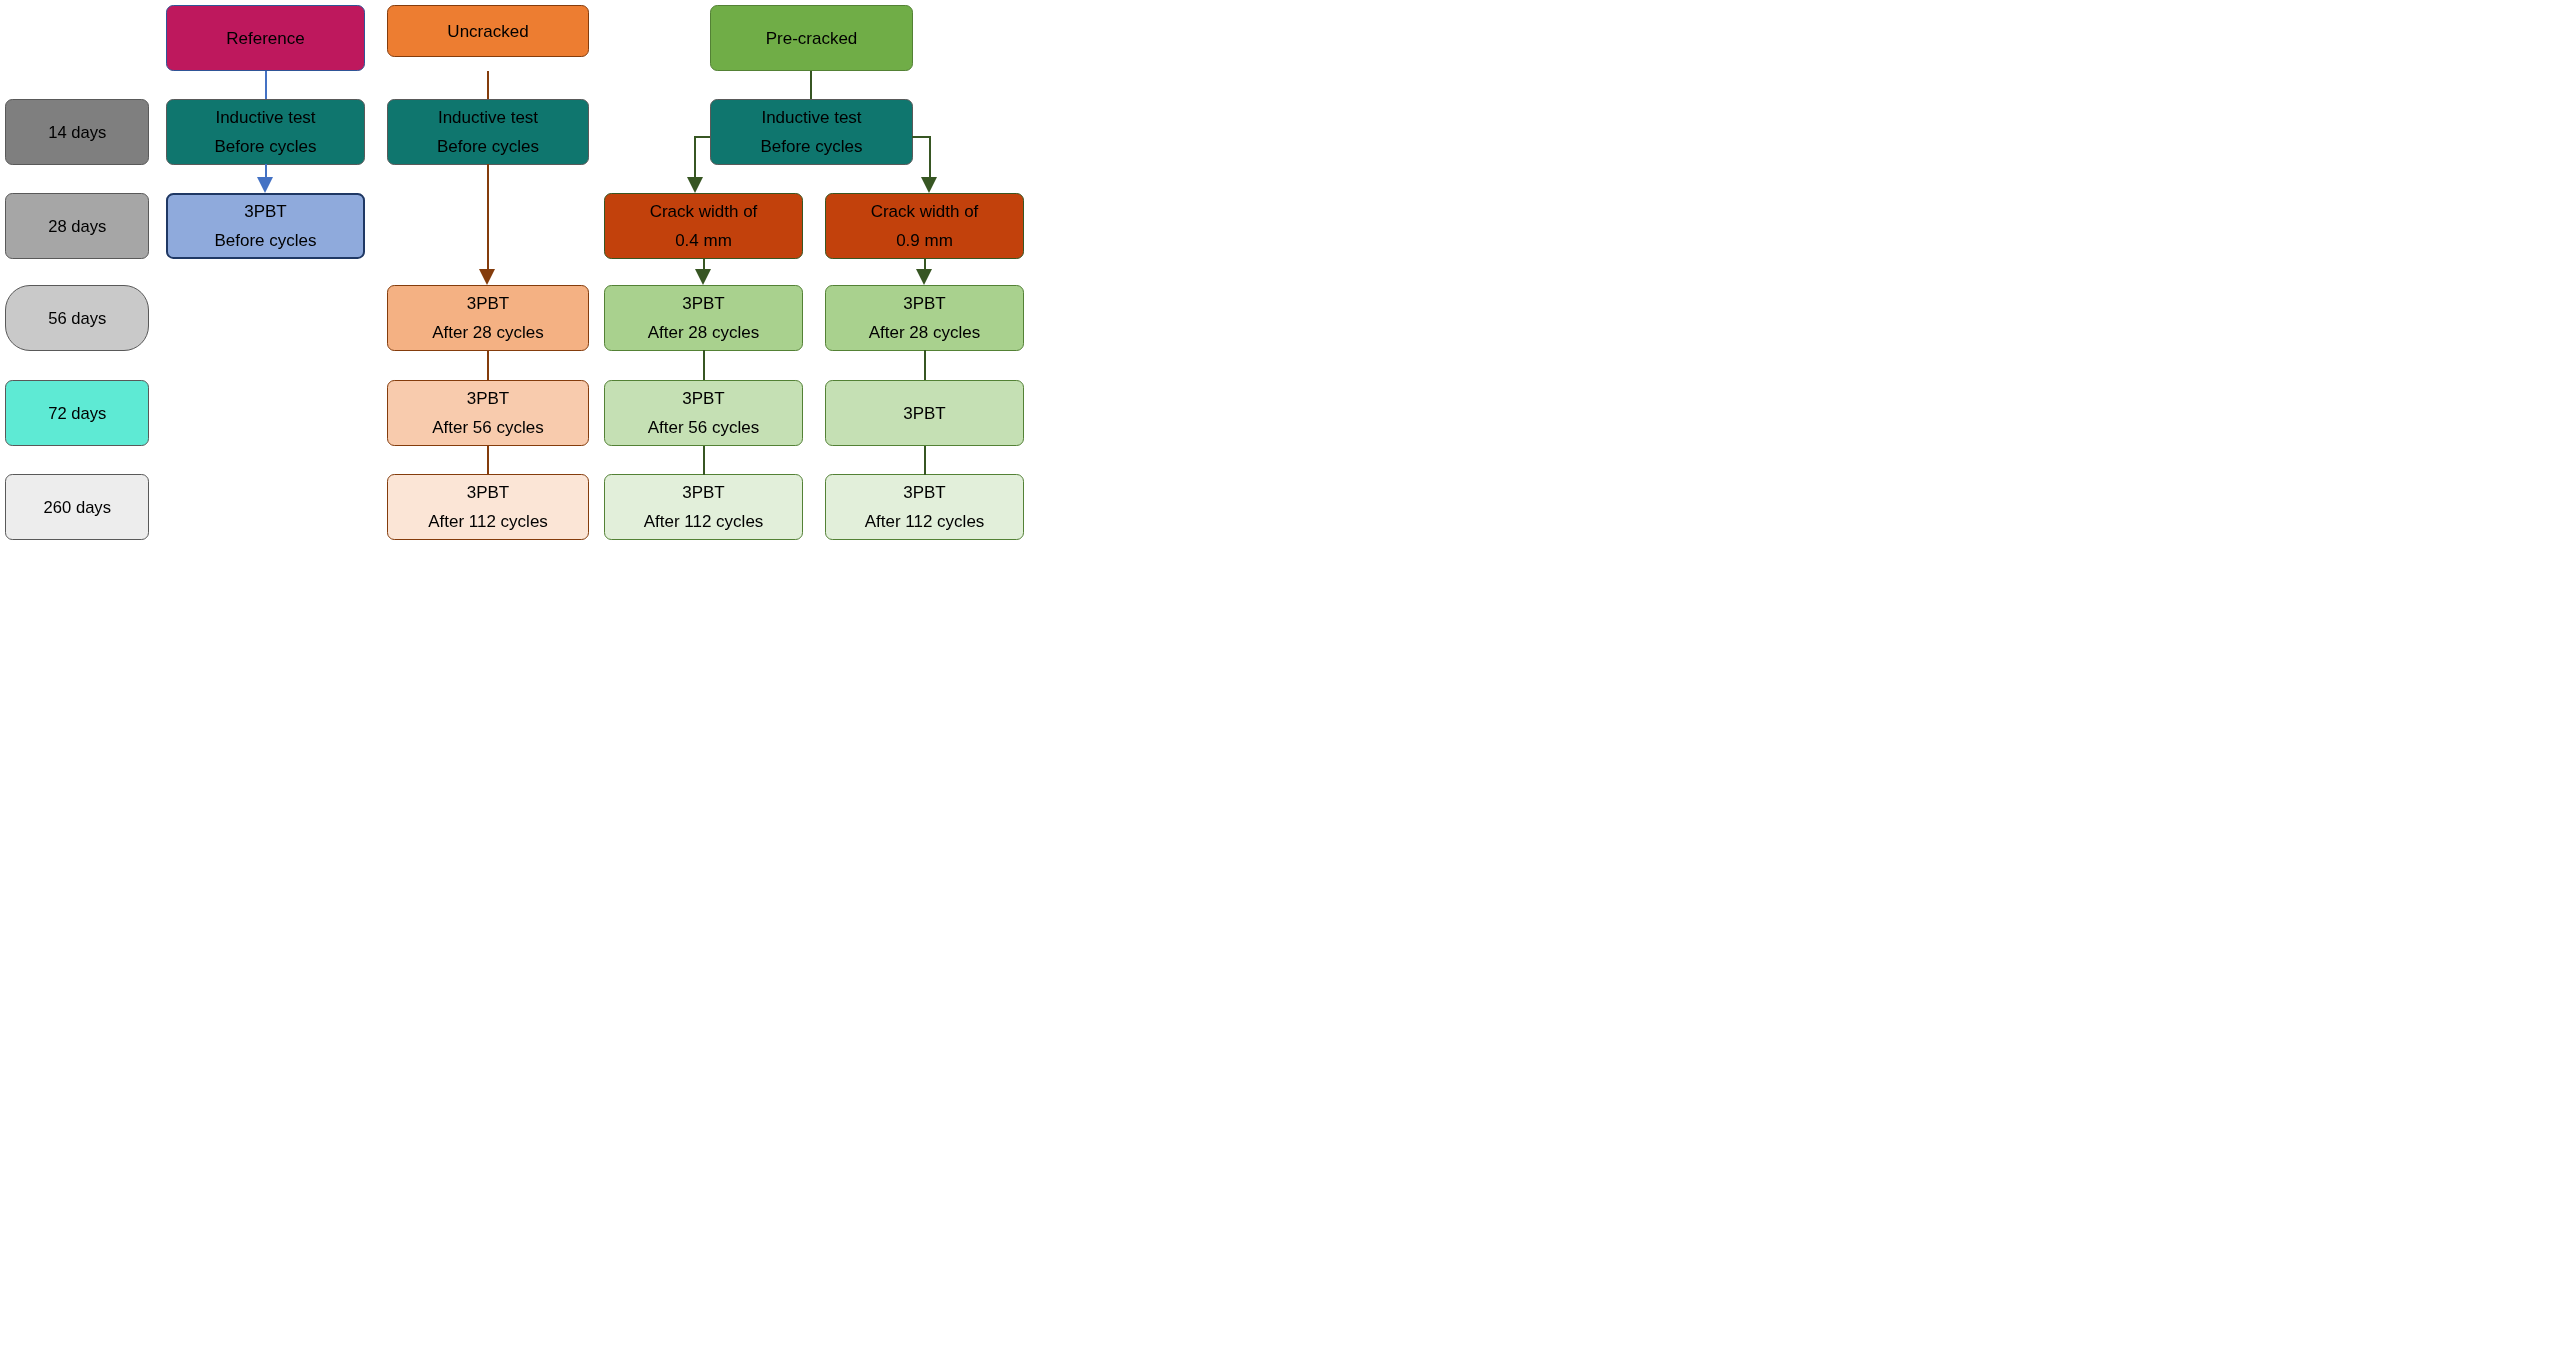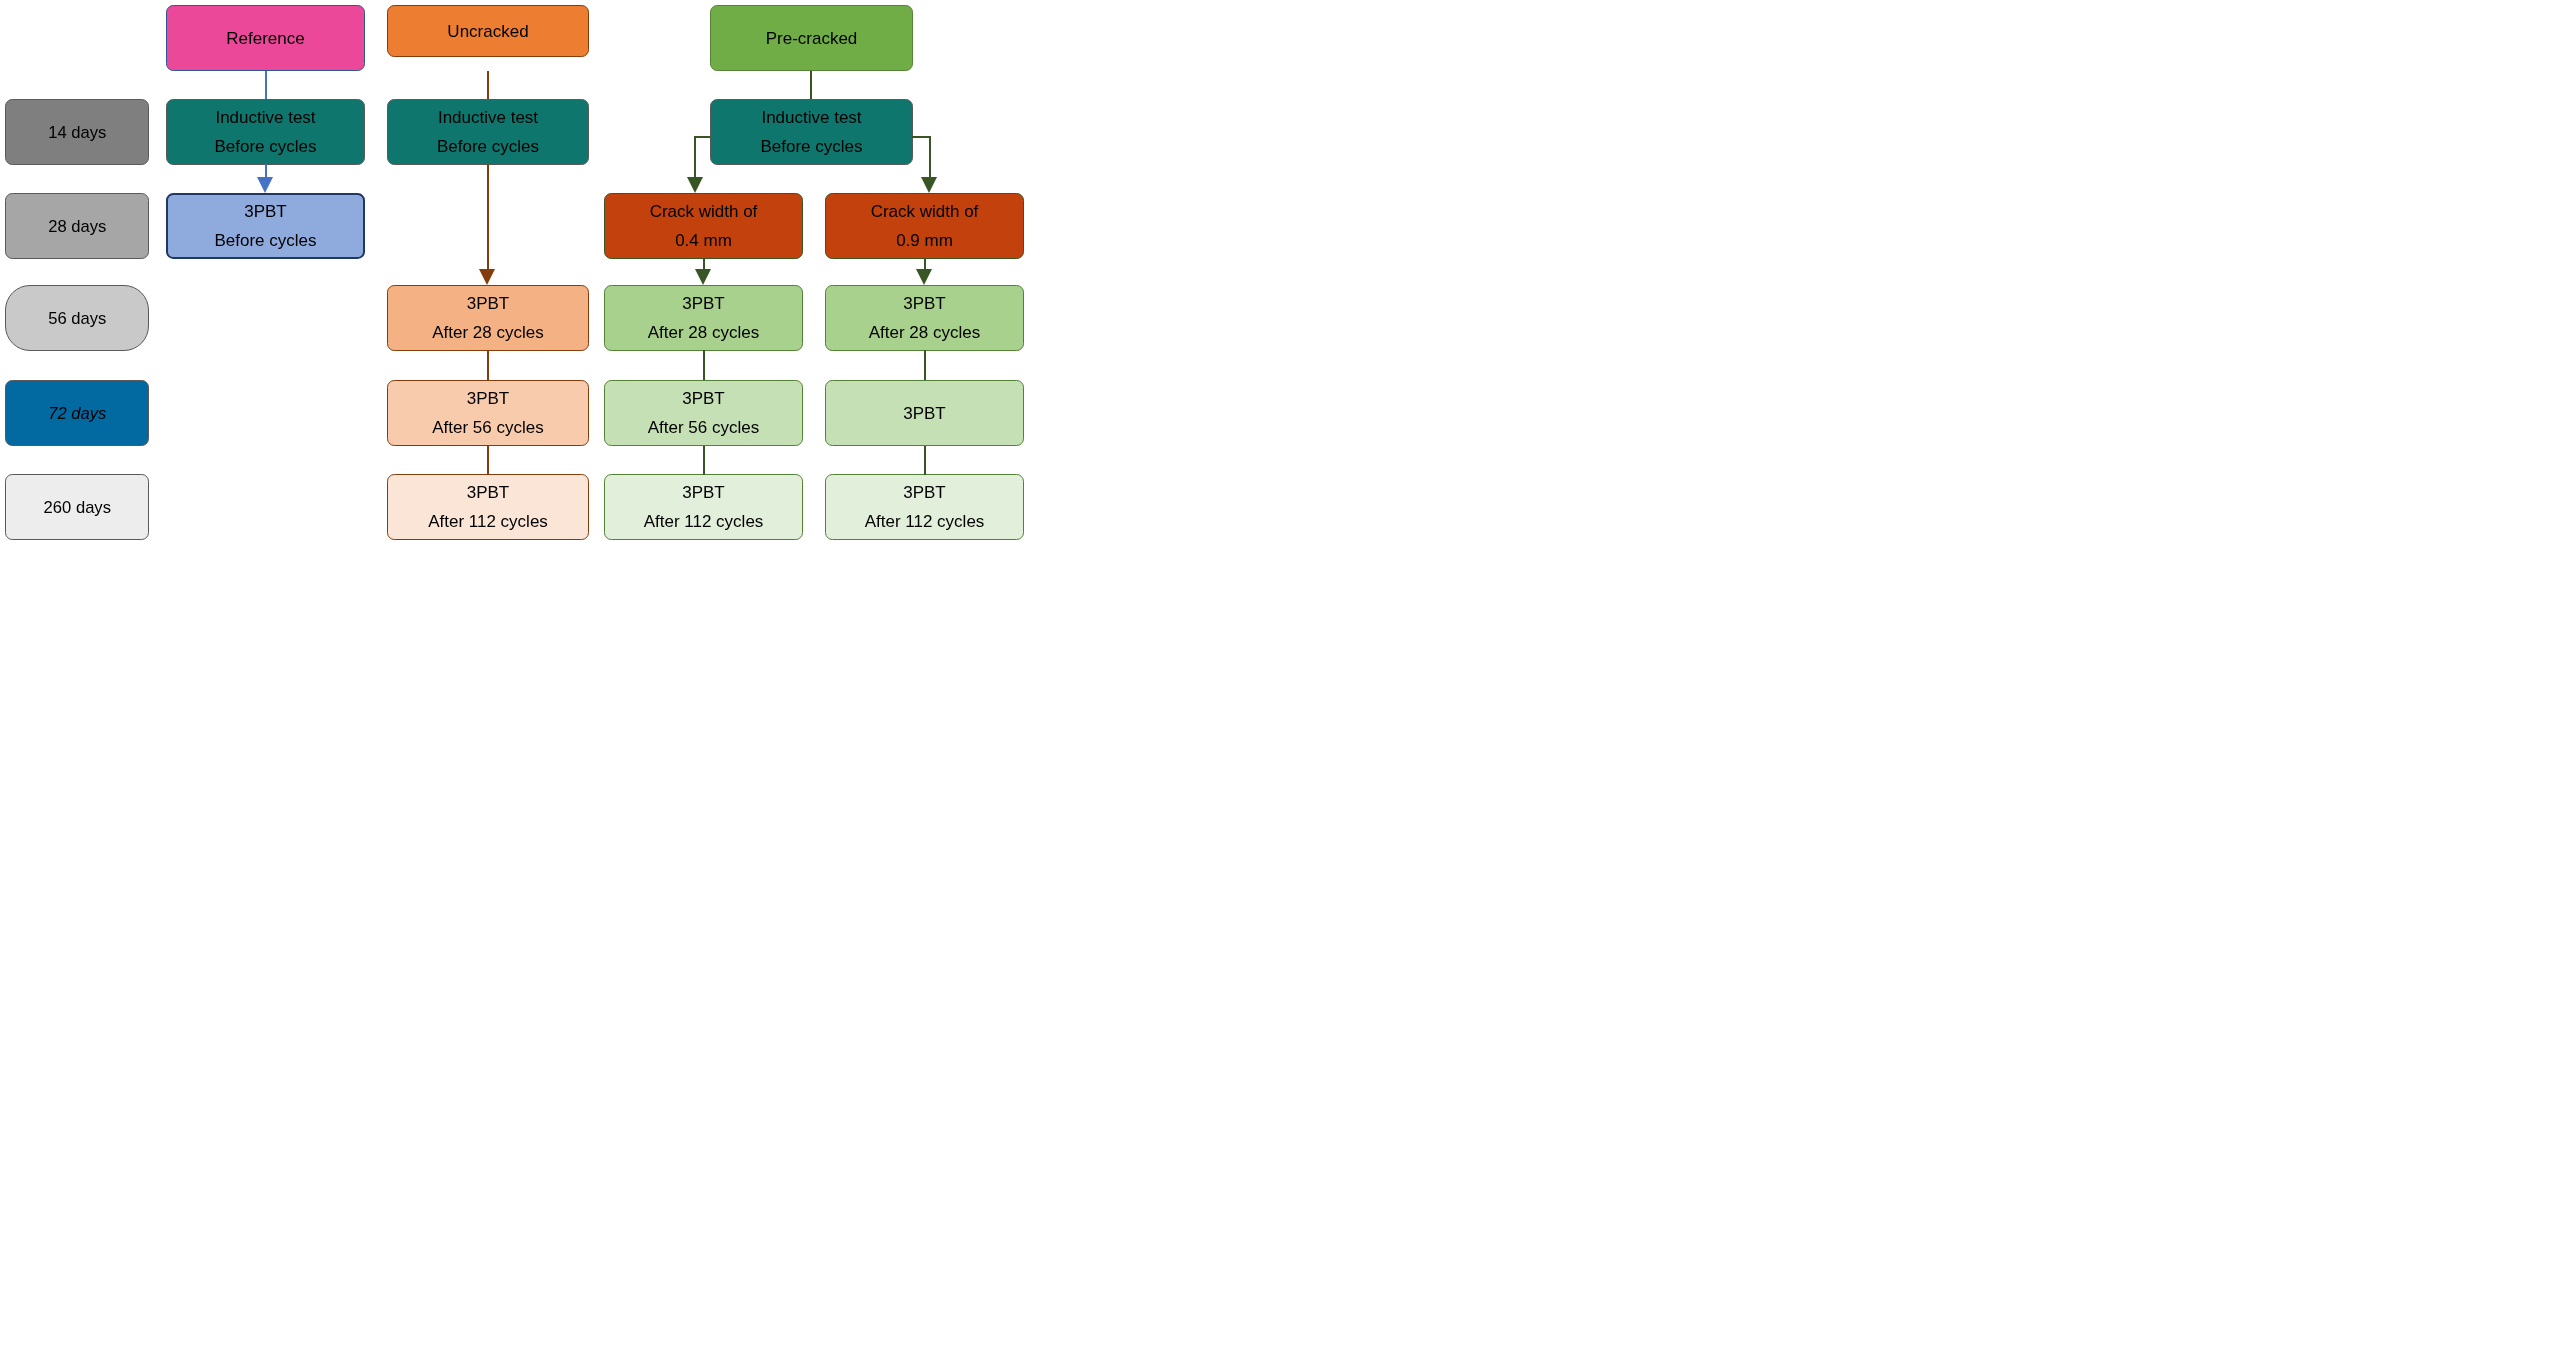--- a/index.html
+++ b/index.html
@@ -10,24 +10,24 @@
     display:flex;flex-direction:column;justify-content:center;align-items:center;
     text-align:center;font-size:17px;line-height:29px;color:#000;
   }
   .bx span{display:block;white-space:nowrap;}
   .lbl{font-size:16.6px;}
   
   .g-hdr{background:#0f766e;border-color:#595959;}
   .g1{background:#7F7F7F;border-color:#595959;}
   .g2{background:#A6A6A6;border-color:#595959;}
   .g3{background:#C9C9C9;border-color:#595959;}
-  .g4{background:#0369a1;border-color:#595959;font-style:italic;}
+  .g4{background:#5eead4;border-color:#595959;}
   .g5{background:#EDEDED;border-color:#595959;}
   
-  .b-hdr{background:#ec4899;border-color:#2F5597;}
+  .b-hdr{background:#be185d;border-color:#2F5597;}
   .b-lt{background:#8FAADC;border-color:#1F3864;border-width:2px;}
   
   .o-hdr{background:#ED7D31;border-color:#843C0C;}
   .o1{background:#F4B183;border-color:#843C0C;}
   .o2{background:#F8CBAD;border-color:#843C0C;}
   .o3{background:#FBE5D6;border-color:#843C0C;}
   
   .gr-hdr{background:#70AD47;border-color:#538135;}
   .gr-mid{background:#c2410c;border-color:#375623;}
   .gr1{background:#A9D18E;border-color:#538135;}

